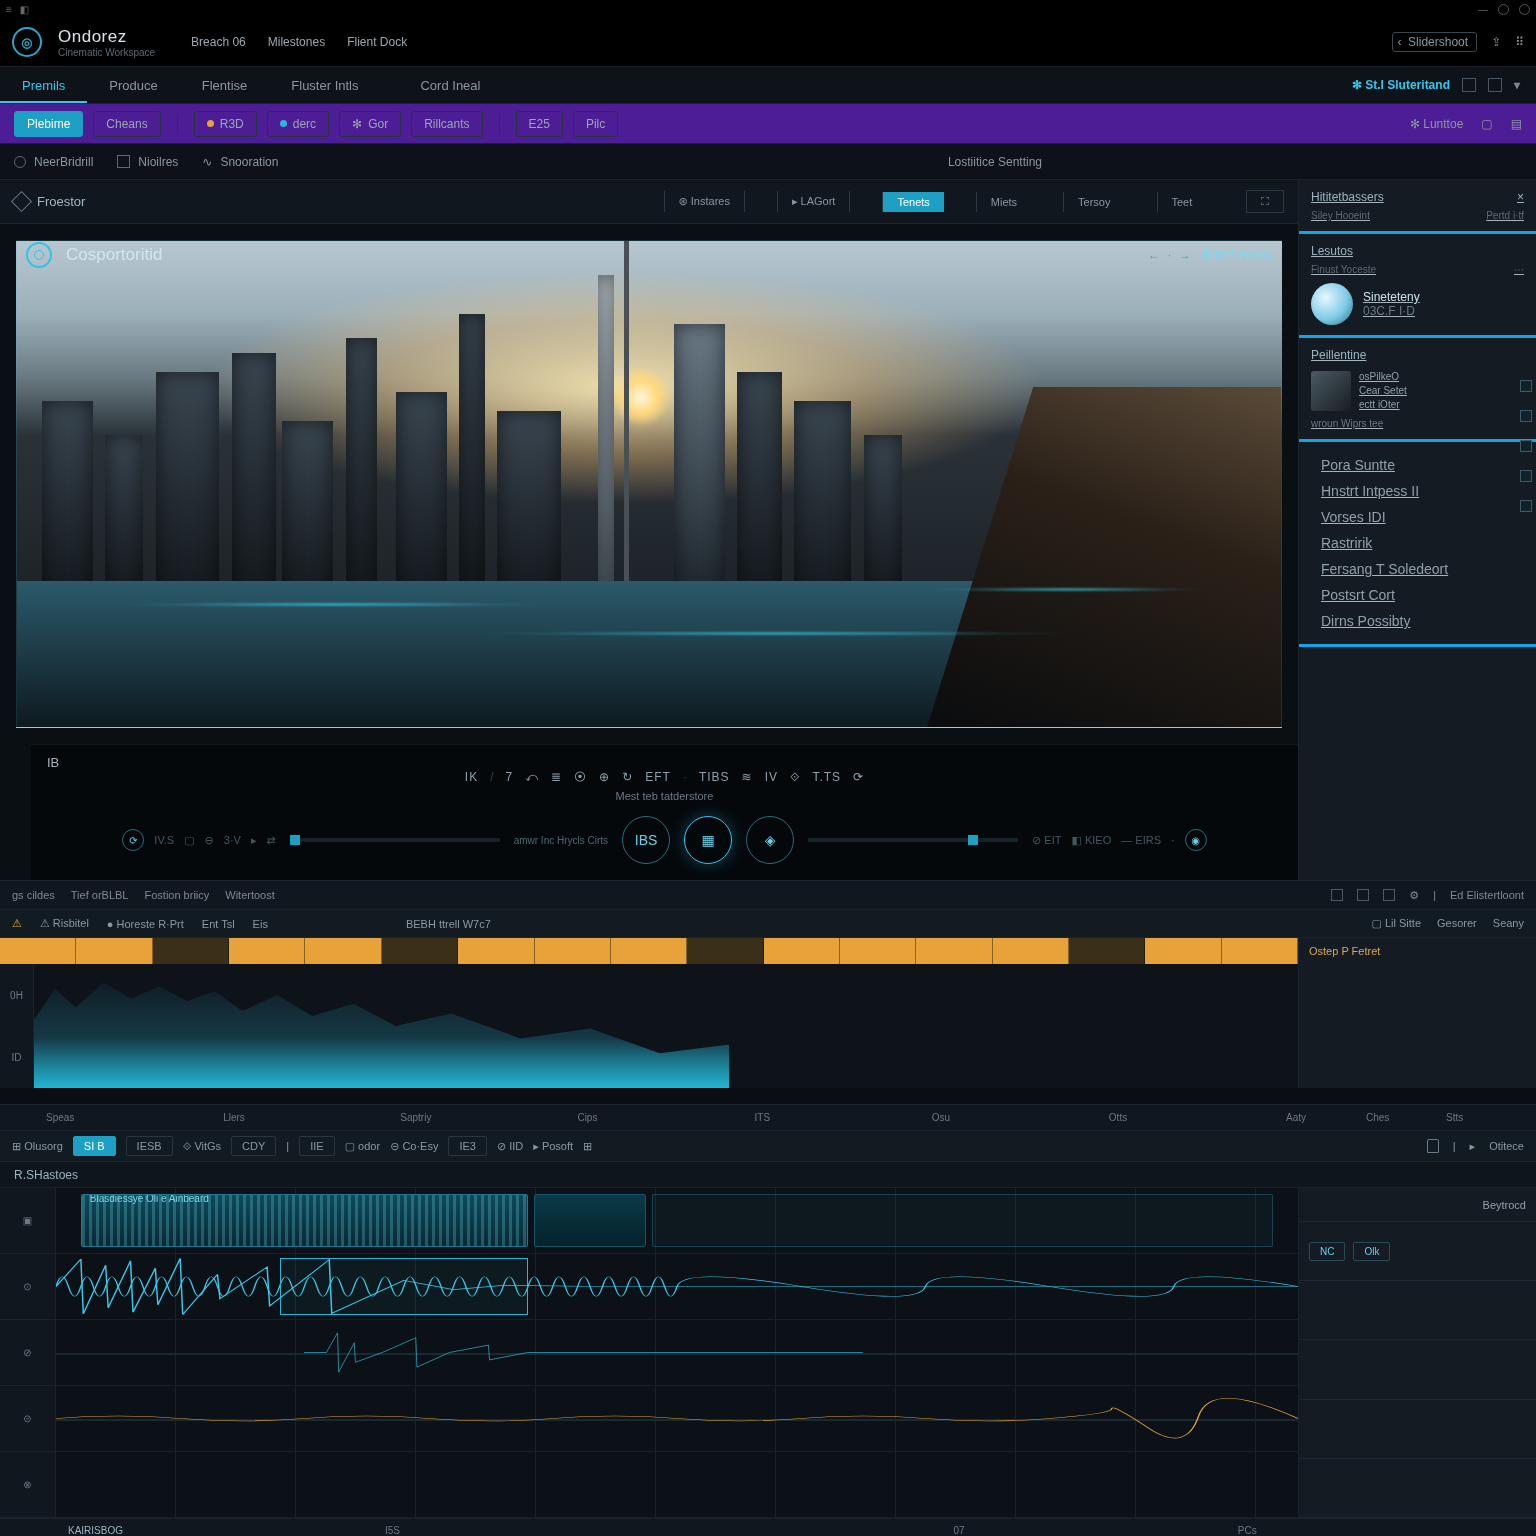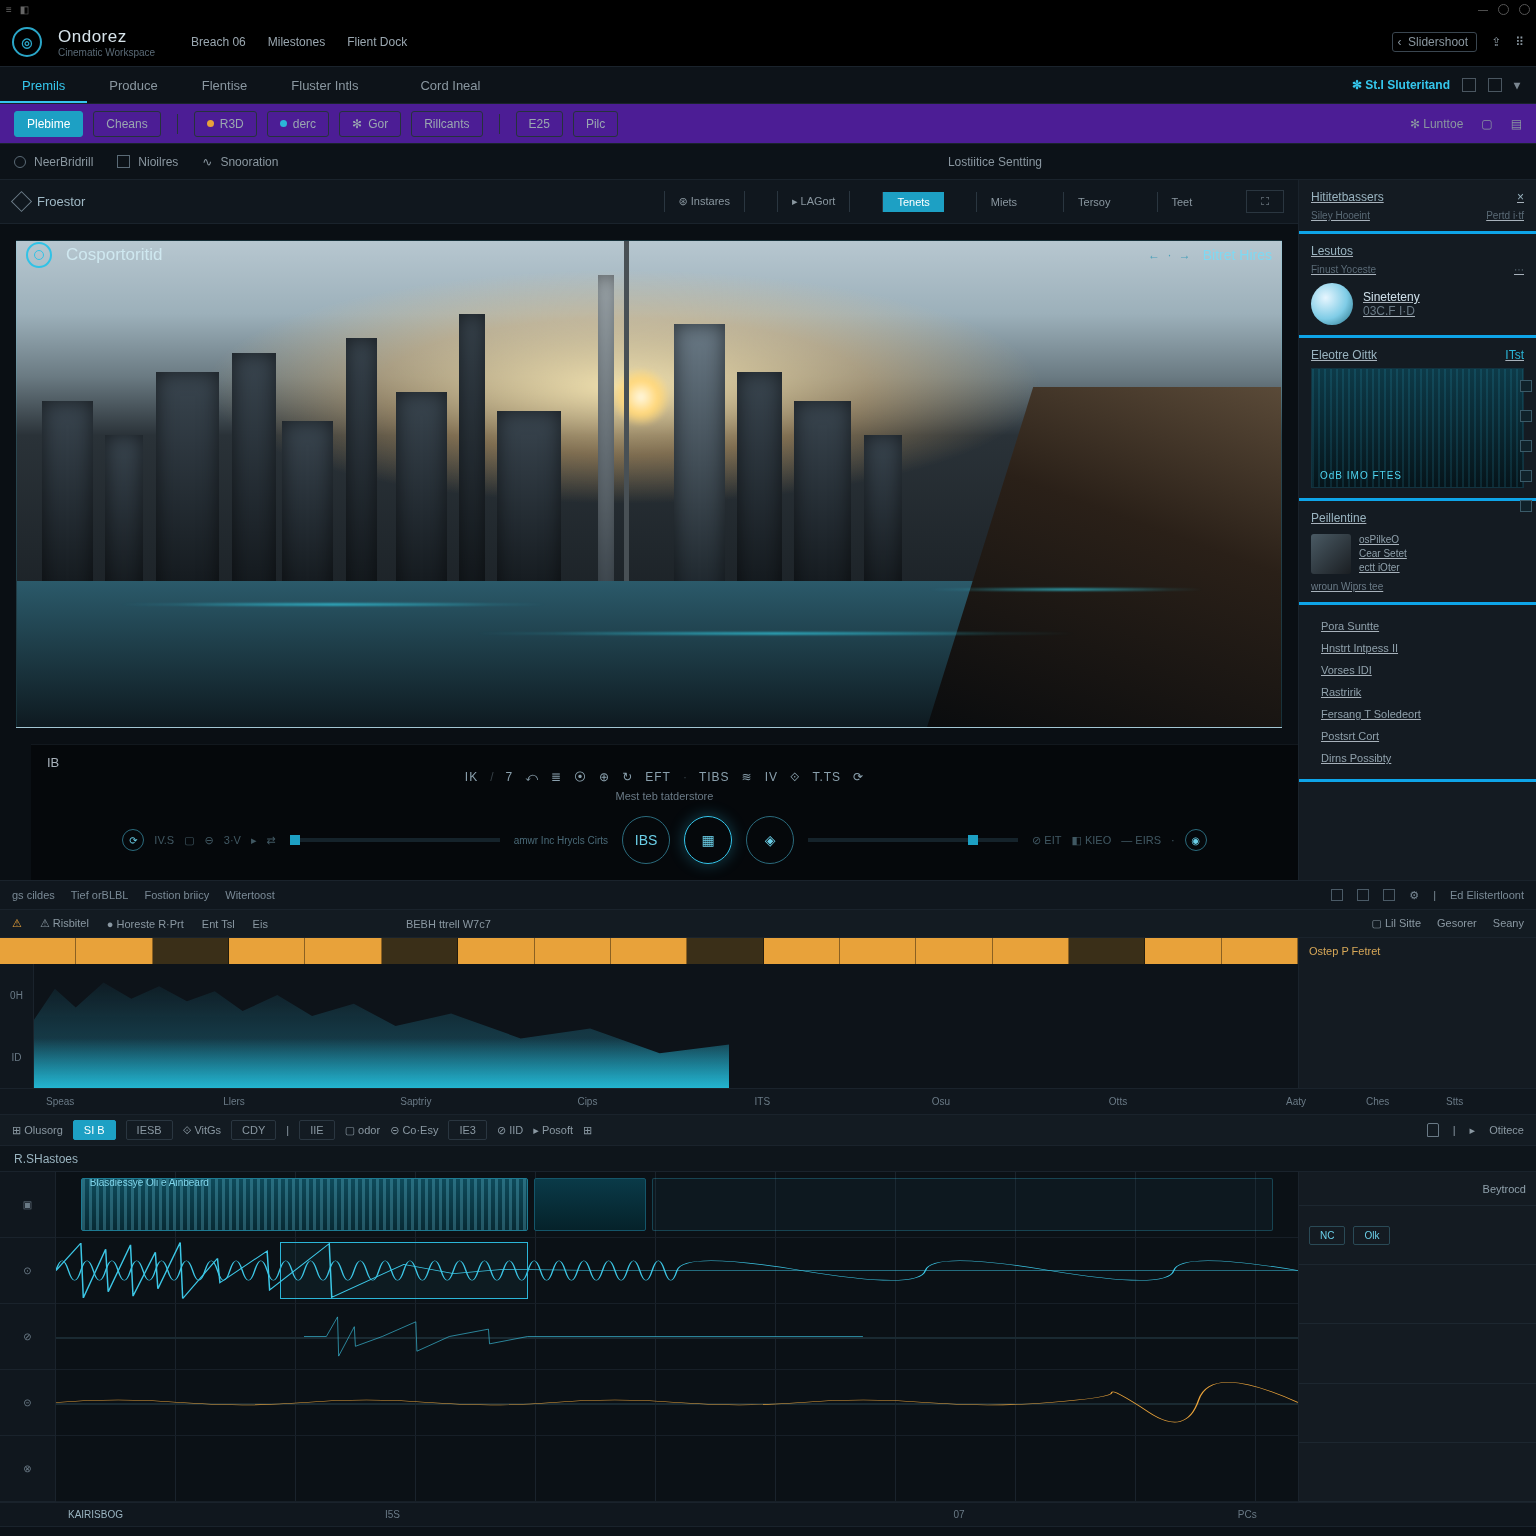--- a/index.html
+++ b/index.html
@@ -102,21 +102,21 @@
 .small-meta { color:#5a7a88; font-size:11px; display:flex; align-items:center; gap:10px; }
 .small-meta .mi{opacity:.7;}
 .chip-dot{width:22px;height:22px;border:1.5px solid #2a6a7c;border-radius:50%;display:inline-flex;align-items:center;justify-content:center;font-size:10px;color:#6bcfe8;}
 
 
 .sp-sect { padding:10px 12px; border-bottom:3px solid #0ea5e9;text-decoration:underline; }
 .sp-title { color:#9ab4c0; font-size:12px; margin-bottom:6px; display:flex; justify-content:space-between; }
 .sp-sub{ color:#5a6a76; font-size:10px; display:flex; justify-content:space-between;}
 .sp-row { display:flex; align-items:center; gap:10px; margin-top:8px; }
 .avatar { width:42px; height:42px; border-radius:50%; background:radial-gradient(circle at 35% 35%,#e7f6ff,#7fcce6 55%,#1d6a80 100%); }
-.sp-list .item { padding:5px 0 5px 10px; color:#8fa0ab; font-size:11px; cursor:pointer; }
+.sp-list .item { padding:5px 0 5px 10px; color:#8fa0ab; font-size:14px; cursor:pointer; }
 .preview-thumb{height:120px;margin-top:6px;background:linear-gradient(180deg,#0d3a48,#06141a);position:relative;overflow:hidden;border:1px solid #123340;}
 .preview-thumb .flare{position:absolute;inset:0;background:repeating-linear-gradient(90deg,rgba(53,199,237,.12) 0 2px,transparent 2px 6px);}
 .preview-thumb .cap{position:absolute;bottom:6px;left:8px;color:#4fd4f0;font-size:10px;letter-spacing:1px;}
 .asset-row{display:flex;gap:8px;align-items:center;margin-top:8px;}
 .asset-thumb{width:40px;height:40px;background:linear-gradient(135deg,#4a5a64,#1a1e22);border-radius:3px;}
 .asset-meta{font-size:10px;color:#8fa0ab;line-height:1.4;}
 .sp-label-row{display:flex;justify-content:space-between;color:#6a7a86;font-size:10px;margin-top:6px;}
 .side-float{position:absolute;right:0;top:200px;width:20px;display:flex;flex-direction:column;gap:18px;align-items:center;}
 .side-float span{width:12px;height:12px;border:1px solid #3a5a68;background:#10222a;}
 
@@ -133,21 +133,21 @@
 .tl-strip .seg{flex:1;border-right:1px solid rgba(0,0,0,.4);} 
 .tl-strip .seg.o{background:#e8a23a;} .tl-strip .seg.d{background:#3a2f18;}
 .tl-side-cap{width:238px;background:#141b22;color:#d6a758;font-size:11px;display:flex;align-items:center;padding:0 10px;border-left:1px solid #1a232c;}
 
 .wave-upper { height:124px; display:flex; background:#0d1319; }
 .wave-upper .wv{flex:1;position:relative;overflow:hidden;}
 .wave-upper .lbl-col{width:34px;background:#10171e;border-right:1px solid #1a232c;display:flex;flex-direction:column;justify-content:space-around;align-items:center;font-size:10px;color:#6a7a86;}
 .wave-shape{position:absolute;left:0;bottom:0;width:55%;height:100%;background:linear-gradient(180deg,rgba(53,199,237,0) 0%,rgba(53,199,237,.15) 40%,rgba(53,199,237,.35) 100%);clip-path:polygon(0 100%,0 45%,3% 20%,6% 35%,10% 15%,14% 28%,18% 18%,22% 30%,26% 22%,30% 38%,35% 25%,40% 42%,46% 32%,52% 50%,60% 40%,70% 60%,80% 52%,90% 72%,100% 65%,100% 100%);}
 .wave-shape::after{content:"";position:absolute;inset:0;background:linear-gradient(180deg,transparent 60%,#129abb 100%);mix-blend-mode:screen;}
 
-.ruler { height:26px; background:#10171e; display:flex; align-items:center; padding:0 12px 0 46px; gap:4px; font-size:10px; color:#6a7a86; border-top:1px solid #1a232c; }
+.ruler { height:26px; background:#10171e; display:flex; align-items:center; padding:0 12px 0 46px; gap:4px; font-size:10px; color:#6a7a86; border-top:1px solid #1a232c;margin-top:16px; }
 .ruler span{flex:1;text-align:left;}
 .ruler .end-tools{width:238px;display:flex;gap:12px;justify-content:flex-end;padding-right:10px;}
 
 .tl2-toolbar { height:32px; background:#131b22; display:flex; align-items:center; padding:0 12px; gap:10px; font-size:11px; color:#8a98a2; border-top:1px solid #1a232c; border-bottom:1px solid #1a232c; }
 .tl2-toolbar .chip{padding:3px 10px;border:1px solid #2a3640;border-radius:2px;cursor:pointer;}
 .tl2-toolbar .chip.on{background:#1da0c4;color:#fff;border-color:#1da0c4;}
 .tl2-toolbar .right{margin-left:auto;display:flex;gap:14px;align-items:center;}
 .tl2-toolbar .lock{width:12px;height:14px;border:1px solid #6a7a86;border-radius:2px 2px 0 0;}
 
 
@@ -396,30 +396,20 @@
         </div>
       <div class="sp-row">
         <div class="avatar"></div>
         <div>
           <div style="color:#cfe0ea;font-size:12px">Sineteteny</div>
           <div style="color:#6a7a86;font-size:12px">03C.F I·D</div>
         </div>
       </div>
     </div>
     <div class="sp-sect">
-      <div class="sp-title">
-          <span>Eleotre Oittk</span>
-          <span style="color:#2bb6d8">ITst</span>
-        </div>
-      <div class="preview-thumb">
-        <div class="flare"></div>
-        <div class="cap">OdB IMO FTES</div>
-      </div>
-    </div>
-    <div class="sp-sect">
       <div class="sp-title">Peillentine</div>
       <div class="asset-row">
         <div class="asset-thumb"></div>
         <div class="asset-meta">
           <div>osPilkeO</div>
           <div>Cear Setet</div>
           <div>ectt iOter</div>
         </div>
       </div>
       <div class="sp-label-row">

